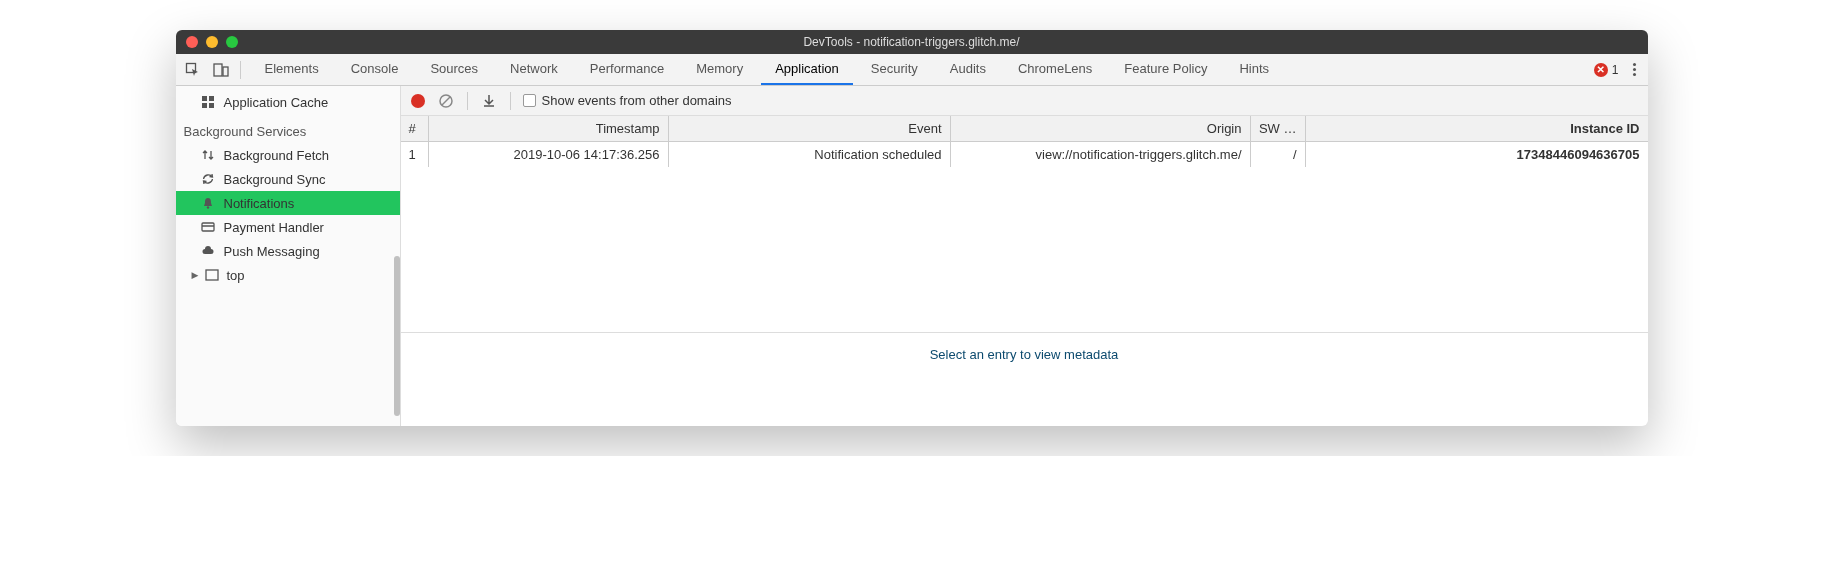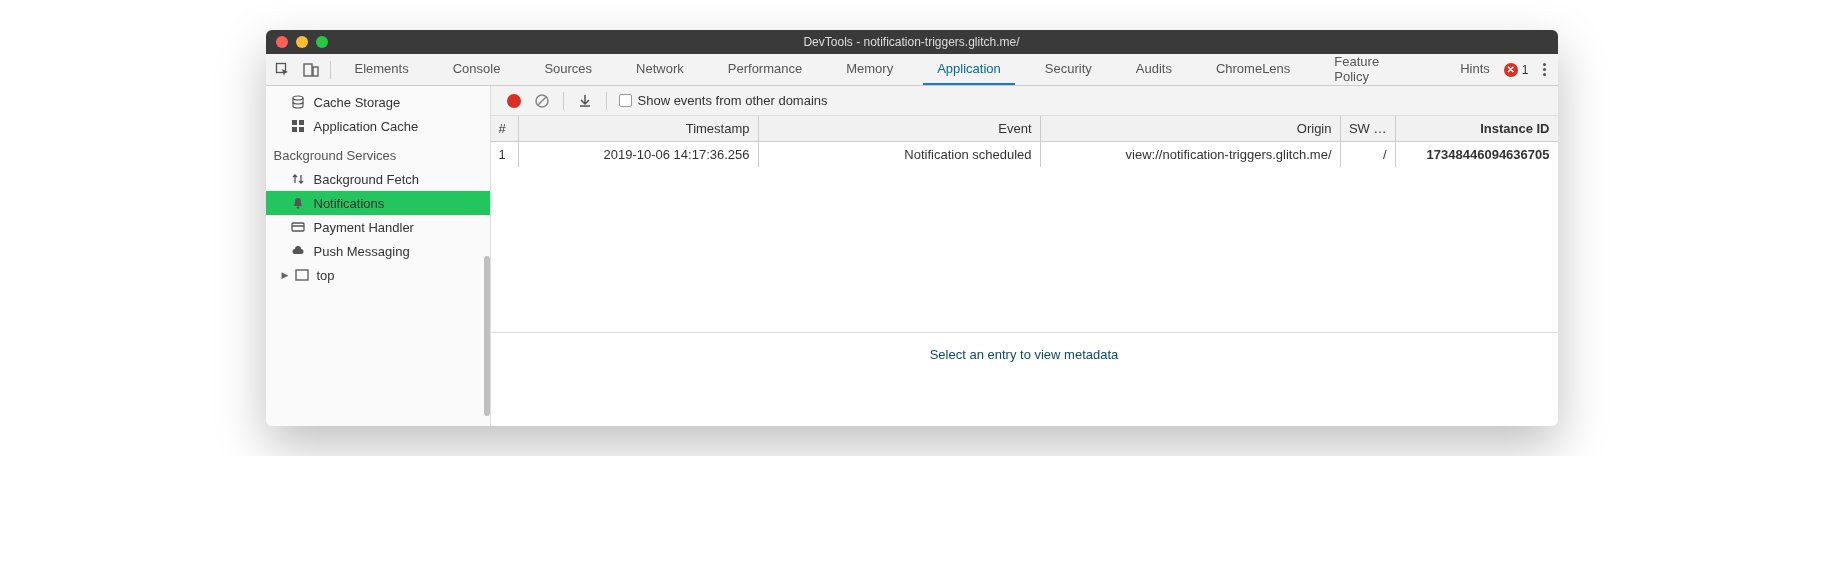--- a/index.html
+++ b/index.html
@@ -4,21 +4,21 @@
 <style>
   * { box-sizing: border-box; margin: 0; padding: 0; }
   body {
     font-family: -apple-system, "Helvetica Neue", Arial, sans-serif;
     font-size: 13px;
     color: #333;
     background: #fff;
     width: 1823px;
   }
   .window {
-    width: 1292px;
+    width: 1472px;
     margin: 30px auto;
     border-radius: 6px;
     box-shadow: 0 20px 50px rgba(0,0,0,0.25);
     overflow: hidden;
     background: #fff;
   }
   
   .titlebar {
     height: 24px;
     background: #3a3a3a;
@@ -51,30 +51,30 @@
   }
   .tabsbar .left-icons {
     display: flex; align-items: center; gap: 10px;
     padding-right: 10px; border-right: 1px solid #ccc; margin-right: 10px;
   }
   .icon-btn {
     width: 18px; height: 18px;
     display: flex; align-items: center; justify-content: center;
     color: #555;
   }
-  .tabs { display: flex; align-items: stretch; height: 100%; gap: 16px; }
+  .tabs { display: flex; align-items: stretch; height: 100%; gap: 4px; }
   .tab {
     padding: 0 14px;
     display: flex; align-items: center;
     color: #555;
     font-size: 13px;
     cursor: pointer;
     border-bottom: 2px solid transparent;
   }
-  .tab.active { color: #0369a1; border-bottom-color: #1a73e8; }
+  .tab.active { color: #000000; border-bottom-color: #1a73e8; }
   .tabs-right { margin-left: auto; display: flex; align-items: center; gap: 10px; }
   .error-badge { display: flex; align-items: center; gap: 4px; color: #333; font-size: 12px; }
   .error-circle { width: 14px; height: 14px; background: #d93025; border-radius: 50%; display:flex; align-items:center; justify-content:center; color:#fff; font-size:10px; font-weight:bold; }
   .kebab { display:flex; flex-direction:column; gap:2px; padding:4px; }
   .kebab span { width:3px; height:3px; background:#555; border-radius:50%; }
 
   
   .main { display: flex; height: 340px; }
   .sidebar {
     width: 225px;
@@ -114,21 +114,21 @@
     color: #333;
   }
   .side-sub .tri { font-size: 9px; color: #666; }
   .sicon { width: 16px; height: 16px; display:flex; align-items:center; justify-content:center; color:#555; flex-shrink:0; }
 
   
   .content { flex: 1; display: flex; flex-direction: column; }
   .toolbar {
     height: 30px;
     display: flex; align-items: center;
-    padding: 0 16px;
+    padding: 0 10px;
     border-bottom: 1px solid #ddd;
     gap: 12px;
     background: #f3f3f3;
   }
   .record-dot { width: 14px; height: 14px; background: #d93025; border-radius: 50%; }
   .vsep { width:1px; height:18px; background:#ccc; }
   .chklabel { display:flex; align-items:center; gap:6px; color:#333; font-size:13px; }
   .chkbox { width:13px; height:13px; border:1px solid #999; border-radius:2px; background:#fff; }
 
   .table { flex: 0 0 auto; border-bottom: 1px solid #ddd; }
@@ -216,48 +216,47 @@
     </div>
   </div>
 
   <div class="main">
 
     <div class="sidebar">
       <div id="storage-items">
           <div class="side-item">
             <span class="sicon">
               <svg width="14" height="14" viewBox="0 0 14 14">
-                <ellipse cx="7" cy="3" rx="5" ry="2" fill="none" stroke="#555" stroke-width="1.2"></ellipse>
-                <path d="M2 3 V11 A5 2 0 0 0 12 11 V3" fill="none" stroke="#555" stroke-width="1.2"></path>
-                <path d="M2 7 A5 2 0 0 0 12 7" fill="none" stroke="#555" stroke-width="1.2"></path>
-              </svg>
-            </span>
-            <span>Cache Storage</span>
-          </div>
-          <div class="side-item">
-            <span class="sicon">
-              <svg width="14" height="14" viewBox="0 0 14 14">
                 <rect x="1" y="1" width="5" height="5" fill="#555"></rect>
                 <rect x="8" y="1" width="5" height="5" fill="#555"></rect>
                 <rect x="1" y="8" width="5" height="5" fill="#555"></rect>
                 <rect x="8" y="8" width="5" height="5" fill="#555"></rect>
               </svg>
             </span>
             <span>Application Cache</span>
           </div>
         </div>
       <div class="side-section">Background Services</div>
       <div id="bg-items">
           <div class="side-item">
             <span class="sicon">
               <svg width="14" height="14" viewBox="0 0 14 14">
                 <path d="M4 11 V3 M2 5 L4 3 L6 5 M10 3 V11 M8 9 L10 11 L12 9" fill="none" stroke="#555" stroke-width="1.3"></path>
               </svg>
             </span>
             <span>Background Fetch</span>
+          </div>
+          <div class="side-item">
+            <span class="sicon">
+              <svg width="14" height="14" viewBox="0 0 14 14">
+                <path d="M11.5 5 A5 5 0 0 0 2.5 7 M2.5 9 A5 5 0 0 0 11.5 7" fill="none" stroke="#555" stroke-width="1.3"></path>
+                <path d="M11 2 L11.5 5 L8.5 4.5 M3 12 L2.5 9 L5.5 9.5" fill="none" stroke="#555" stroke-width="1.3"></path>
+              </svg>
+            </span>
+            <span>Background Sync</span>
           </div>
           <div class="side-item selected">
             <span class="sicon">
               <svg width="14" height="14" viewBox="0 0 14 14">
                 <path d="M7 2 C4 2 4 5 4 7 L3 10 H11 L10 7 C10 5 10 2 7 2 Z" fill="#555"></path>
                 <circle cx="7" cy="11.5" r="1.2" fill="#555"></circle>
               </svg>
             </span>
             <span>Notifications</span>
           </div>

